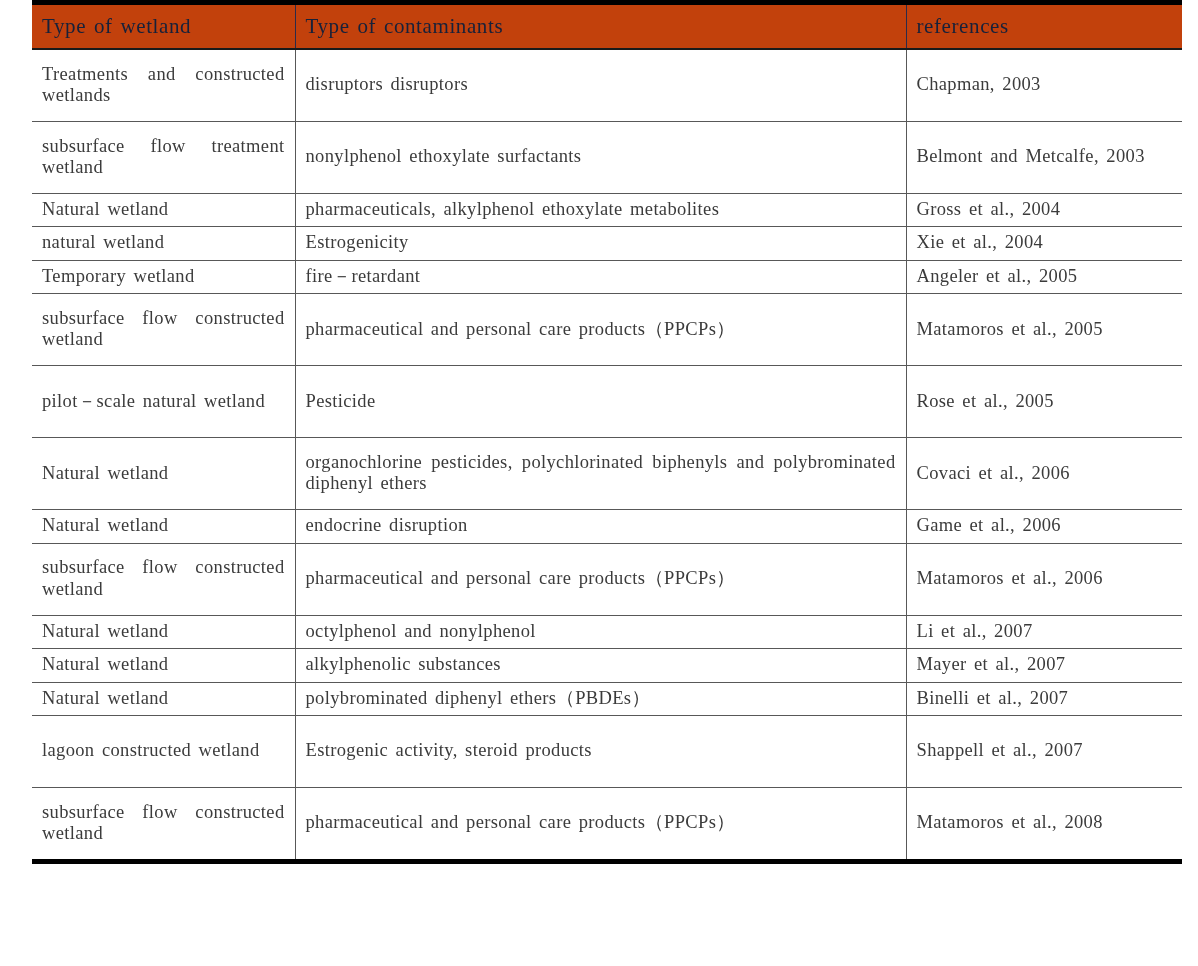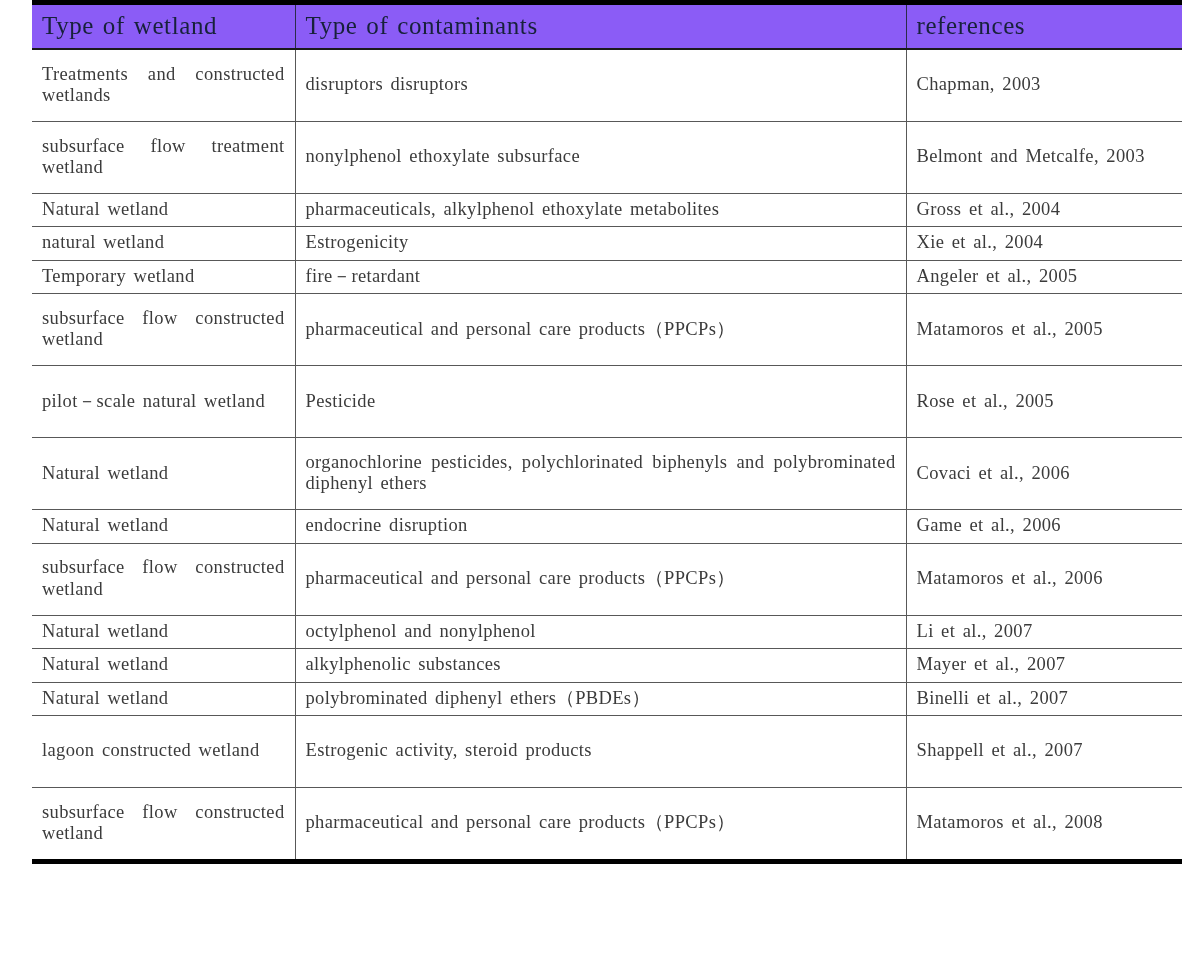--- a/index.html
+++ b/index.html
@@ -30,29 +30,29 @@
     border-collapse: collapse;
     table-layout: fixed;
     border-top: 5px solid #000000;
     border-bottom: 5px solid #000000;
   }
   table.wetland-table col.c1 { width: 263px; }
   table.wetland-table col.c2 { width: 611px; }
   table.wetland-table col.c3 { width: 276px; }
 
   thead tr.header-row th {
-    background: #8b5cf6;
+    background: #c2410c;
     border-bottom: 2px solid #1a1a1a;
     border-right: 1px solid #2b2b4a;
     padding: 6px 8px 7px 10px;
     height: 30px;
     text-align: left;
     vertical-align: middle;
     font-weight: normal;
-    font-size: 25px;
+    font-size: 21px;
     color: #17213a;
     letter-spacing: 0.6px;
     word-spacing: 2px;
     white-space: nowrap;
   }
   thead tr.header-row th:last-child {
     border-right: none;
   }
 
   tbody tr.data-row td {
@@ -116,21 +116,21 @@
             </td>
             <td class="col-reference">
               <span class="cell-text">Chapman, 2003</span>
             </td>
           </tr>
           <tr class="data-row h2">
             <td class="col-wetland justify">
               <span class="cell-text">subsurface flow treatment wetland</span>
             </td>
             <td class="col-contaminant">
-              <span class="cell-text">nonylphenol ethoxylate subsurface</span>
+              <span class="cell-text">nonylphenol ethoxylate surfactants</span>
             </td>
             <td class="col-reference">
               <span class="cell-text">Belmont and Metcalfe, 2003</span>
             </td>
           </tr>
           <tr class="data-row h1">
             <td class="col-wetland">
               <span class="cell-text">Natural wetland</span>
             </td>
             <td class="col-contaminant">

